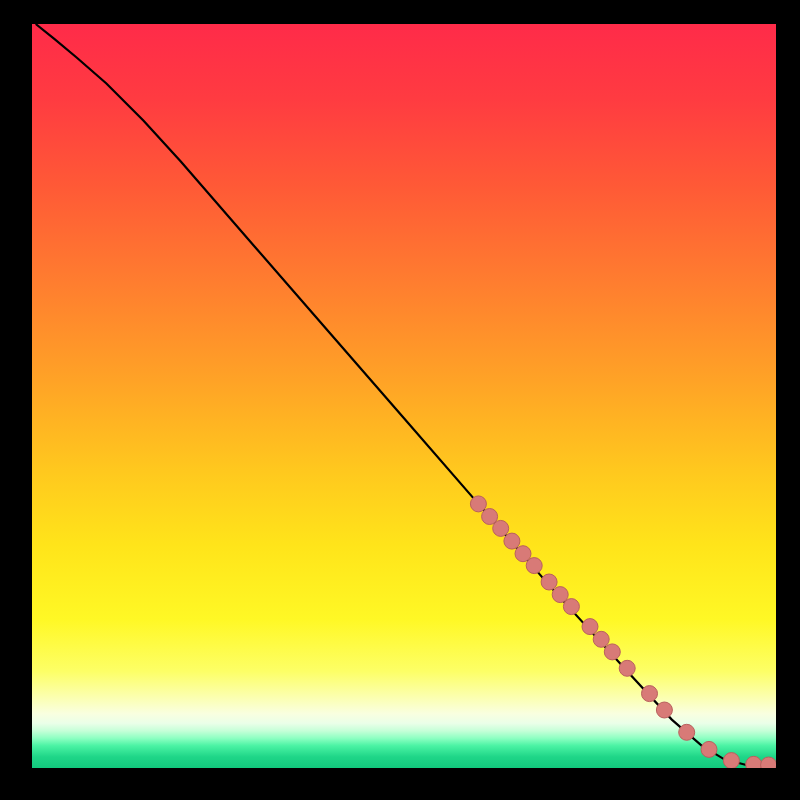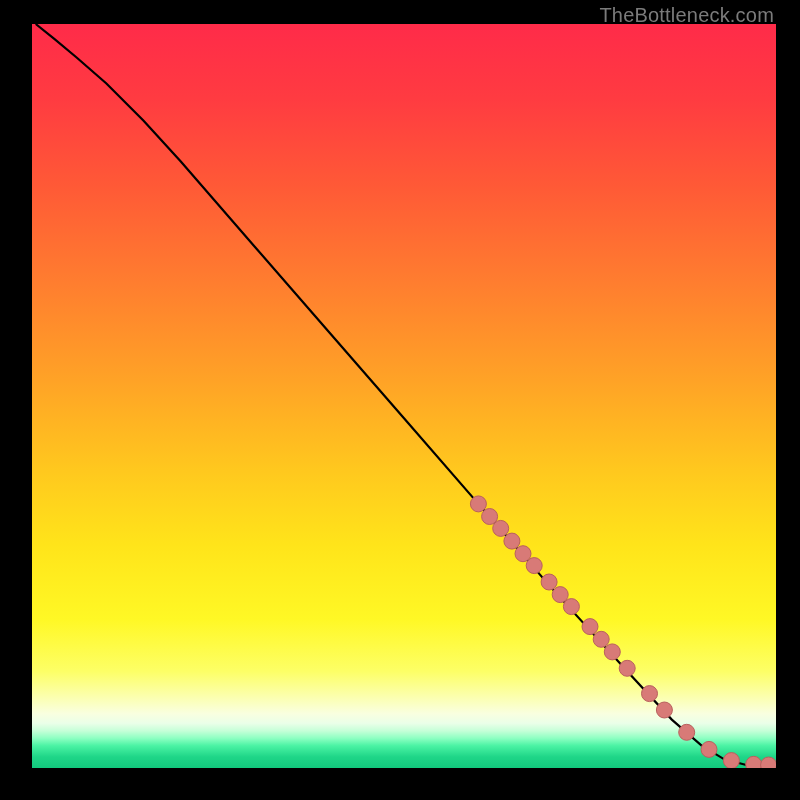--- a/index.html
+++ b/index.html
@@ -93,14 +93,13 @@
           <circle cx="617.5" cy="669.6" r="8" fill="#d87a77" stroke="#b9605d" stroke-width="1"></circle>
           <circle cx="632.4" cy="686.0" r="8" fill="#d87a77" stroke="#b9605d" stroke-width="1"></circle>
           <circle cx="654.7" cy="708.3" r="8" fill="#d87a77" stroke="#b9605d" stroke-width="1"></circle>
           <circle cx="677.0" cy="725.4" r="8" fill="#d87a77" stroke="#b9605d" stroke-width="1"></circle>
           <circle cx="699.4" cy="736.6" r="8" fill="#d87a77" stroke="#b9605d" stroke-width="1"></circle>
           <circle cx="721.7" cy="740.3" r="8" fill="#d87a77" stroke="#b9605d" stroke-width="1"></circle>
           <circle cx="736.6" cy="741.0" r="8" fill="#d87a77" stroke="#b9605d" stroke-width="1"></circle>
         </g>
     </svg>
   </div>
-  <div class="watermark">TheBottleneck.com</div>
 </div>
 
 </body></html>

